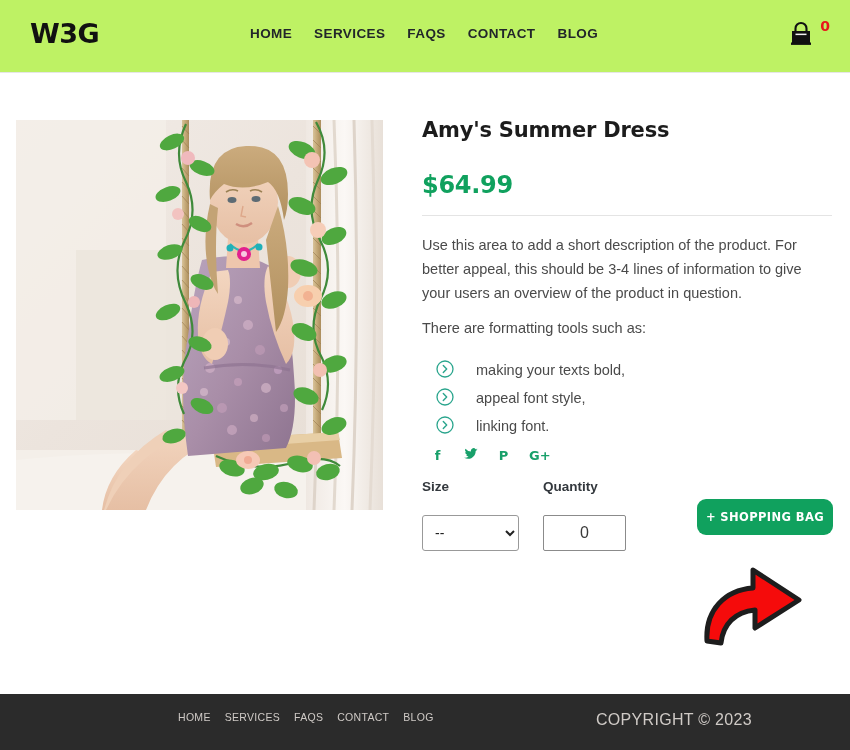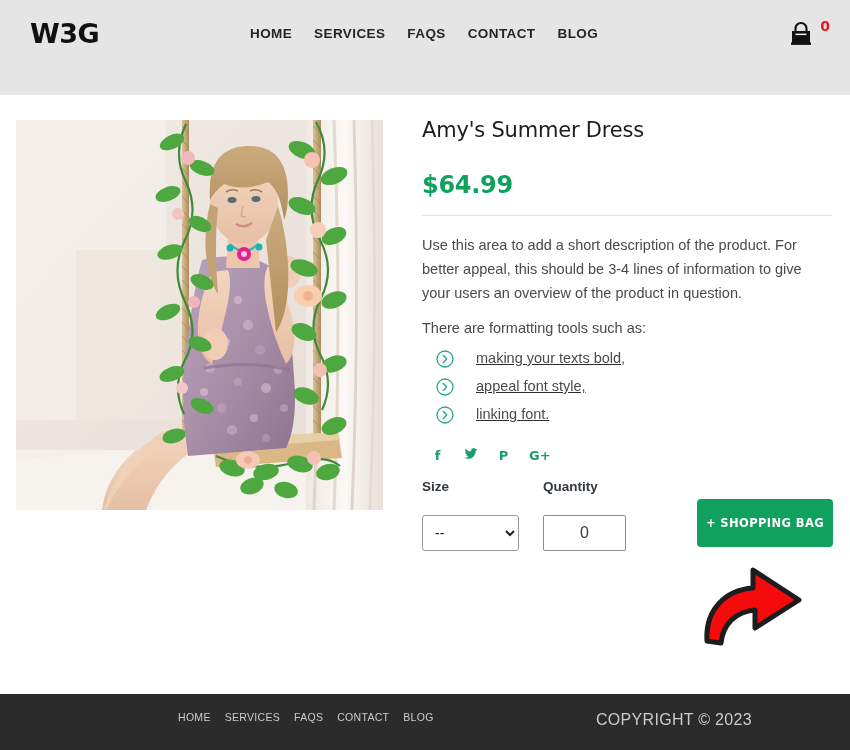--- a/index.html
+++ b/index.html
@@ -9,23 +9,23 @@
     background: #ffffff;
     font-family: "Liberation Sans", sans-serif;
     color: #2d2d2d;
     overflow: hidden;
     position: relative;
   }
 
   
   .header {
     position: absolute; top: 0; left: 0;
-    width: 850px; height: 95px;
+    width: 850px; height: 73px;
     border-bottom: 1px solid #e6e6e6;
-    background: #e5e5e5;
+    background: #bef264;
   }
   .logo {
     position: absolute; left: 30px; top: 18px;
     font-size: 27px; font-weight: bold; letter-spacing: -0.5px;
     color: #111; font-family: "DejaVu Sans", sans-serif;
   }
   .nav {
     position: absolute; left: 250px; top: 26px;
     display: flex; gap: 22px; align-items: center;
   }
@@ -48,41 +48,41 @@
     position: absolute; left: 16px; top: 120px;
     width: 367px; height: 390px;
     overflow: hidden;
     background: #efe9e4;
   }
   .product-image svg { display: block; width: 367px; height: 390px; }
 
   
   .details { position: absolute; left: 422px; top: 118px; width: 412px; }
   .product-title {
-    font-size: 21px; font-weight: normal; color: #1c1c1c;
+    font-size: 21px; font-weight: bold; color: #1c1c1c;
     margin: 0 0 0 0; letter-spacing: -0.2px;
     font-family: "DejaVu Sans", sans-serif;
   }
   .product-price {
     font-size: 24px; font-weight: bold; color: #10a15e;
     margin-top: 29px; letter-spacing: -0.3px;
     font-family: "DejaVu Sans", sans-serif;
   }
   .divider {
     margin-top: 16px; width: 410px; height: 1px; background: #e4e4e4;
   }
   .desc {
     margin-top: 17px; font-size: 14.5px; line-height: 24px;
     color: #4a4a4a; width: 400px;
   }
   .desc-2 { margin-top: 14px; font-size: 14.5px; color: #4a4a4a; }
 
   .bullets { margin-top: 13px; list-style: none; padding: 0; }
   .bullet-row {
-    display: flex; align-items: flex-start; height: 28px; margin-bottom: 0px; text-decoration: underline;
+    display: flex; align-items: flex-end; height: 28px; margin-bottom: 0px;
   }
   .bullet-icon {
     width: 18px; height: 18px; flex: 0 0 18px; margin-right: 22px;
     margin-left: 14px;
   }
   .bullet-text { font-size: 14.5px; color: #4a4a4a; }
 
   
   .social {
     position: absolute; left: 430px; top: 448px;
@@ -108,23 +108,23 @@
     font-family: "Liberation Sans", sans-serif;
   }
   input.qty-input {
     width: 83px; height: 36px; padding: 0 8px;
     border: 1px solid #8b8b8b; border-radius: 2px;
     background: #fff; font-size: 16px; color: #3a3a3a;
     text-align: center; font-family: "Liberation Sans", sans-serif;
   }
   .bag-button {
     position: absolute; left: 697px; top: 499px;
-    width: 136px; height: 48px;
+    width: 136px; height: 36px;
     background: #10a15e; color: #fff;
-    border: none; border-radius: 4px;
+    border: none; border-radius: 9px;
     font-size: 11.5px; font-weight: bold; letter-spacing: 0.4px;
     cursor: pointer; font-family: "DejaVu Sans", sans-serif;
   }
 
   
   .arrow-annotation {
     position: absolute; left: 695px; top: 548px;
     width: 115px; height: 105px; pointer-events: none;
   }
 

